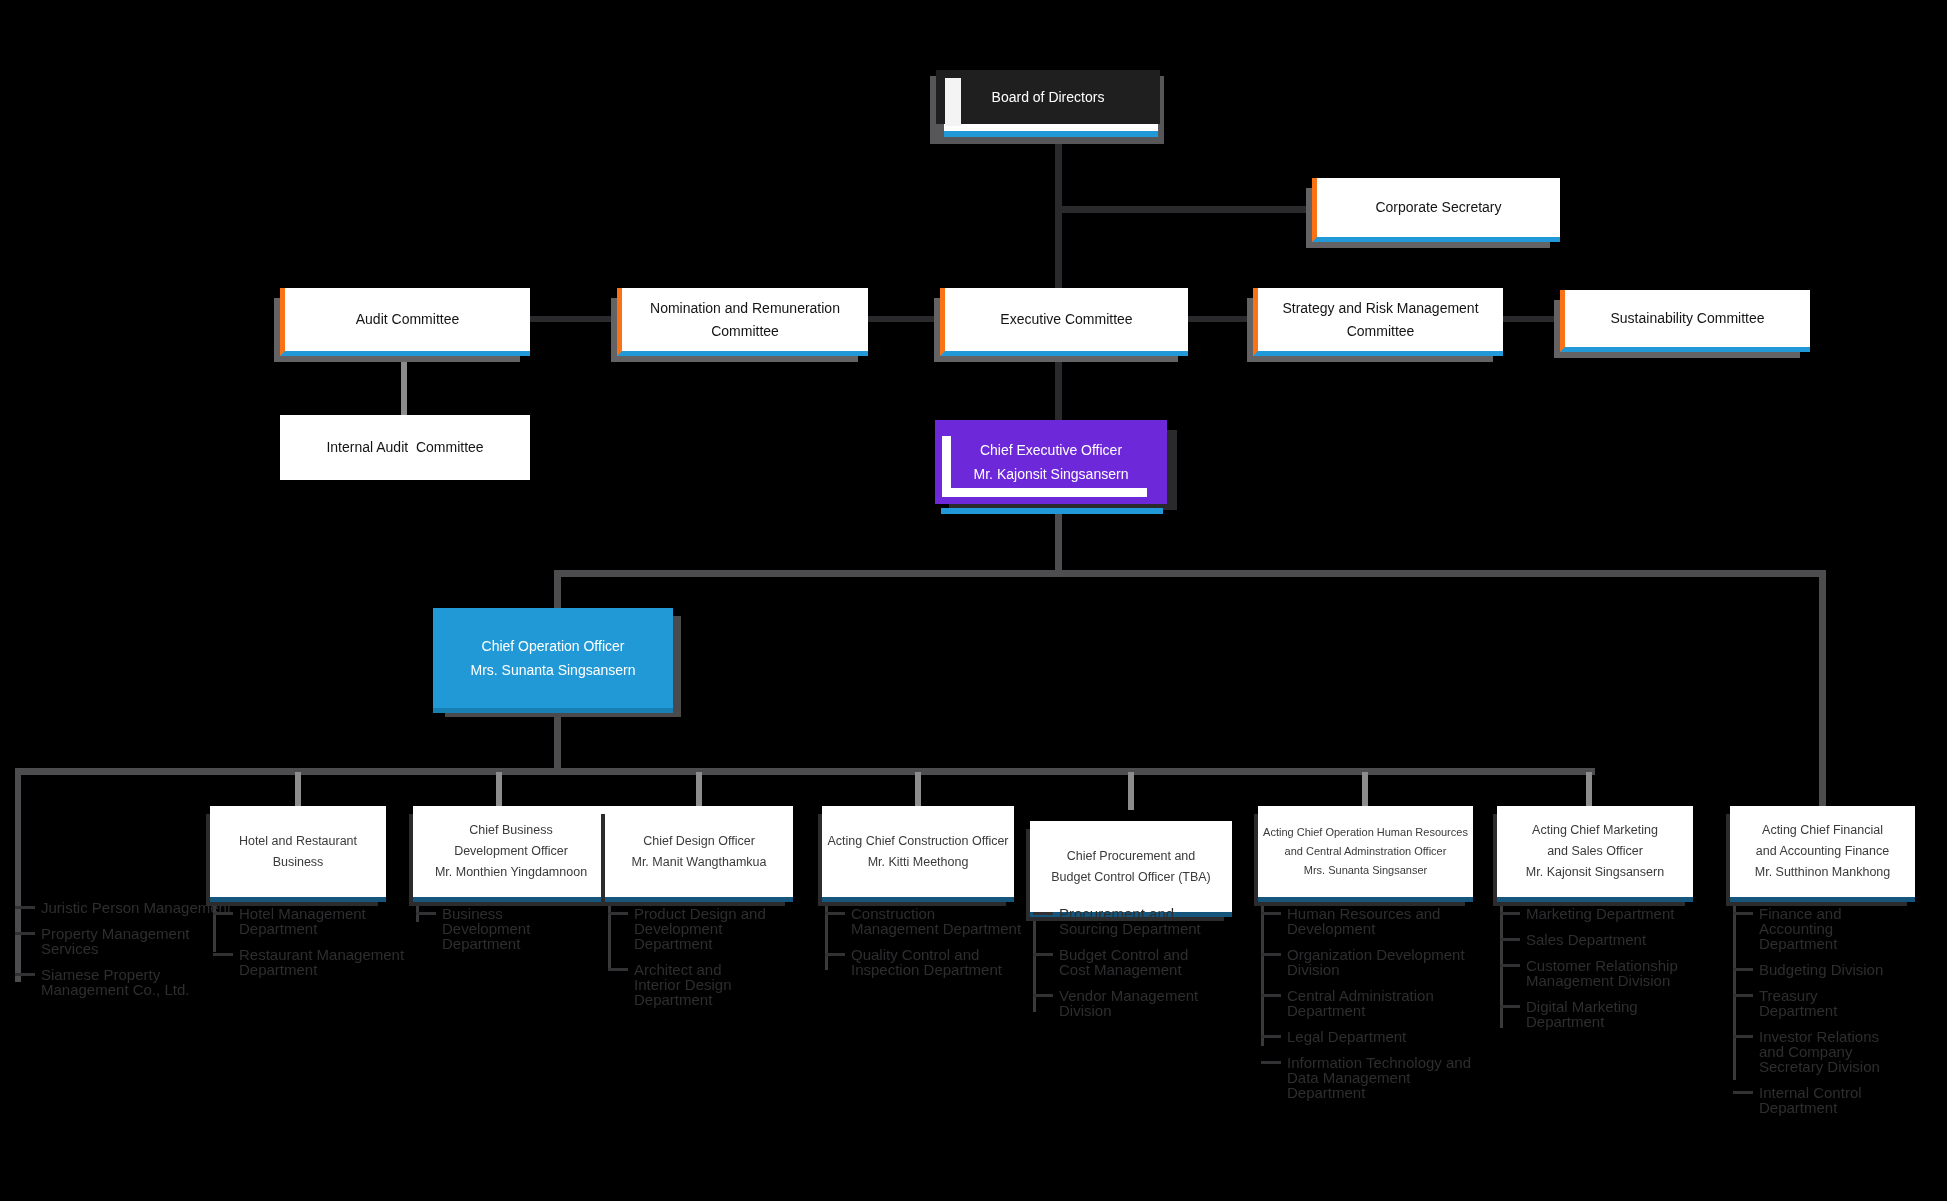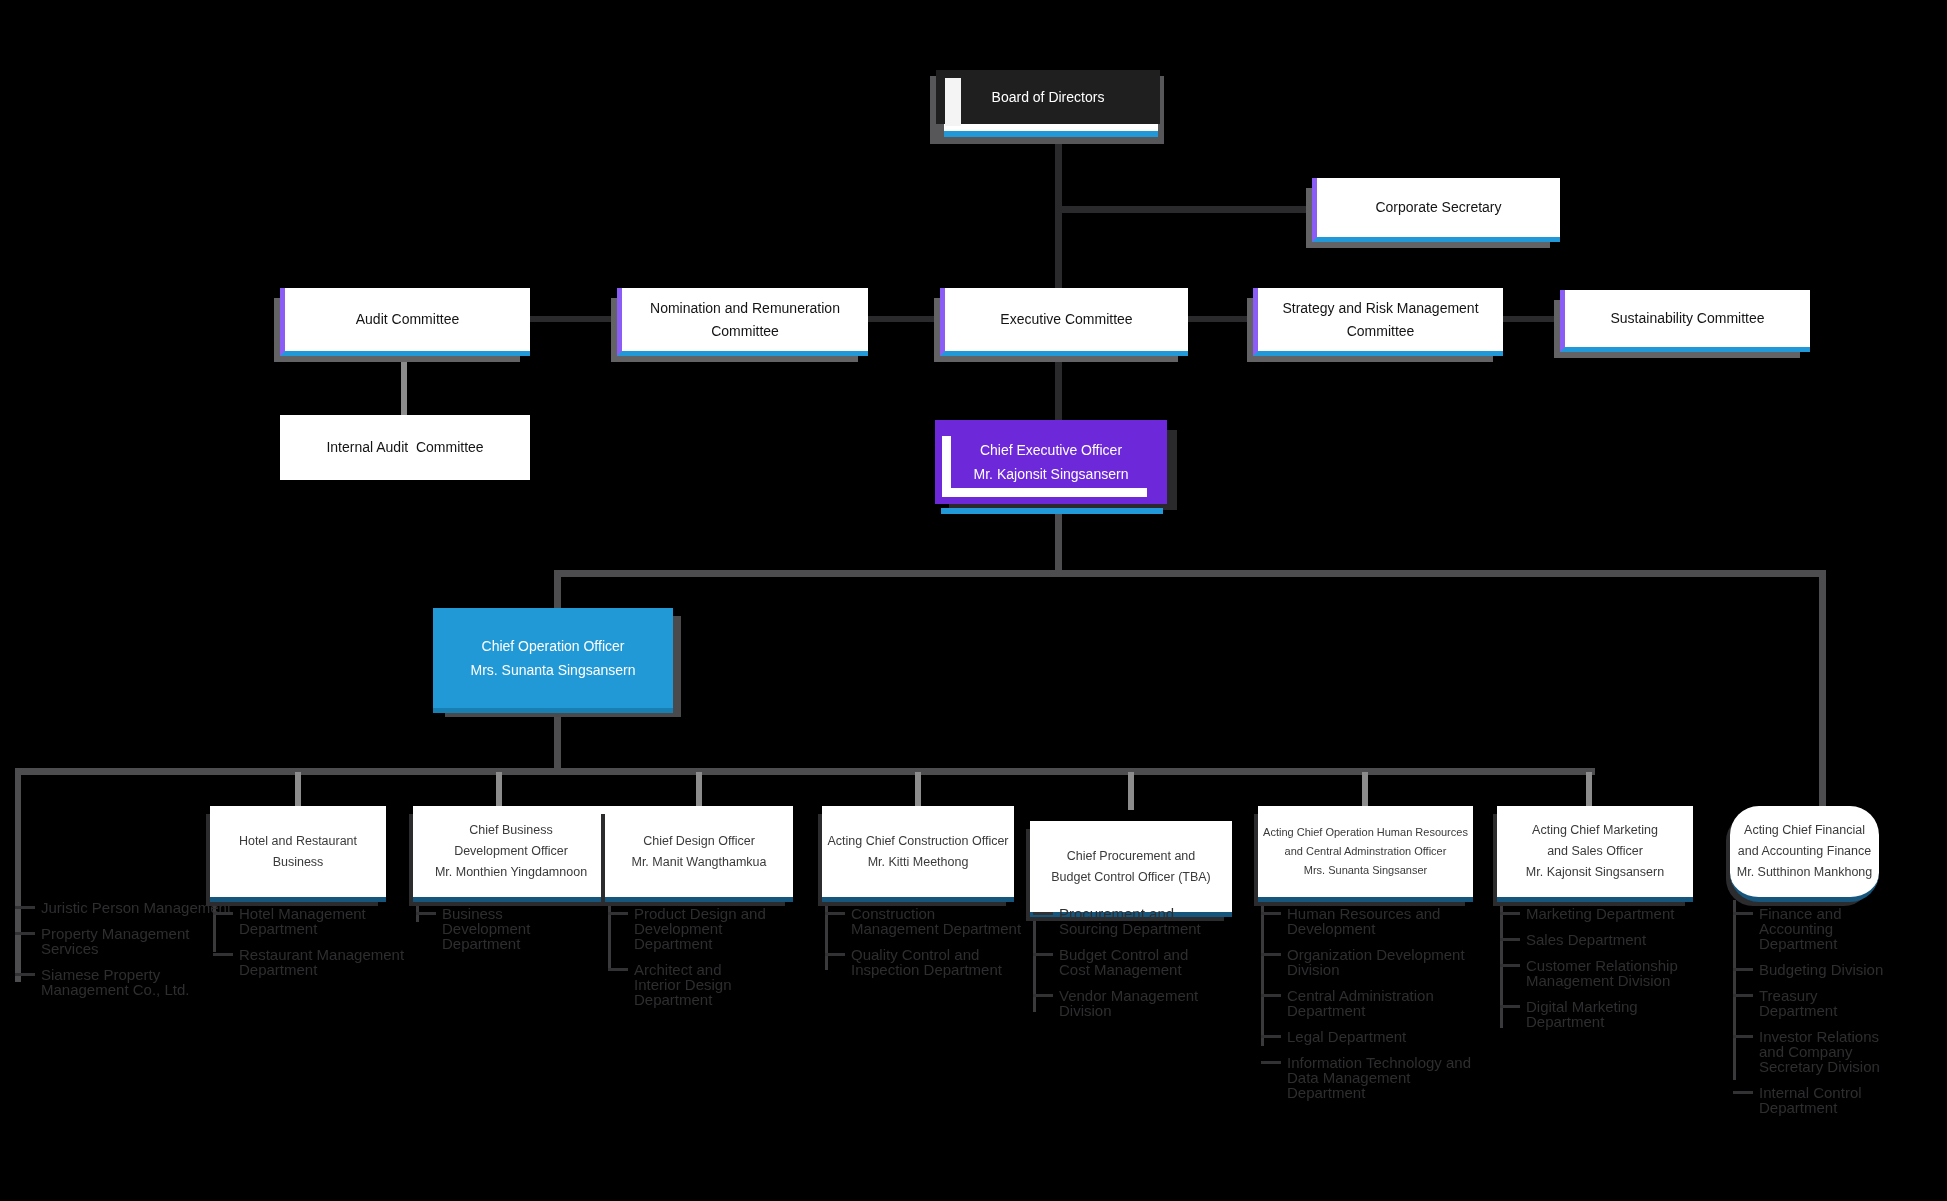--- a/index.html
+++ b/index.html
@@ -7,21 +7,21 @@
          font-family:"Liberation Sans","DejaVu Sans",sans-serif;}
   .line{position:absolute;}
   .dk{background:#2a2a2c;}
   .md{background:#4d4d4f;}
   .lt{background:#8c8c8c;}
   .sub{background:#3a3a3c;}
 
   
   .wbox{position:absolute;background:#fff;display:flex;align-items:center;justify-content:center;
         flex-direction:column;text-align:center;color:#141414;font-size:14px;line-height:23px;}
-  .blueL{border-left:5px solid #8b5cf6;border-bottom:5px solid #2199d8;
+  .blueL{border-left:5px solid #f97316;border-bottom:5px solid #2199d8;
          box-shadow:-8px 8px 0 -2px #636365;}
   .pre{white-space:pre-wrap;}
 
   
   .bod-gray{position:absolute;left:930px;top:76px;width:234px;height:68px;background:#57575a;}
   .bod-white{position:absolute;left:944px;top:80px;width:214px;height:51px;background:#fff;
              border-bottom:6px solid #2199d8;}
   .bod-dark{position:absolute;left:936px;top:70px;width:224px;height:54px;background:#1f1f1f;
             display:flex;align-items:center;justify-content:center;color:#fff;font-size:14px;}
   .bod-strip{position:absolute;left:945px;top:78px;width:16px;height:48px;background:#f4f4f4;}
@@ -158,21 +158,21 @@
   <div class="obox small" style="left:1258px;width:215px;">
     <span class="l">Acting Chief Operation Human Resources</span>
     <span class="l">and Central Adminstration Officer</span>
     <span class="l">Mrs. Sunanta Singsanser</span>
   </div>
   <div class="obox" style="left:1497px;width:196px;">
     <span class="l">Acting Chief Marketing</span>
     <span class="l">and Sales Officer</span>
     <span class="l">Mr. Kajonsit Singsansern</span>
   </div>
-  <div class="obox" style="left:1730px;width:149px;border-radius:29px;">
+  <div class="obox" style="left:1730px;width:185px;">
     <span class="l">Acting Chief Financial</span>
     <span class="l">and Accounting Finance</span>
     <span class="l">Mr. Sutthinon Mankhong</span>
   </div>
 
   <ul class="deps" style="left:15px;top:900px;width:230px;">
       <li>Juristic Person Management</li>
       <li>Property Management Services</li>
       <li>Siamese Property Management Co., Ltd.</li>
     </ul>

